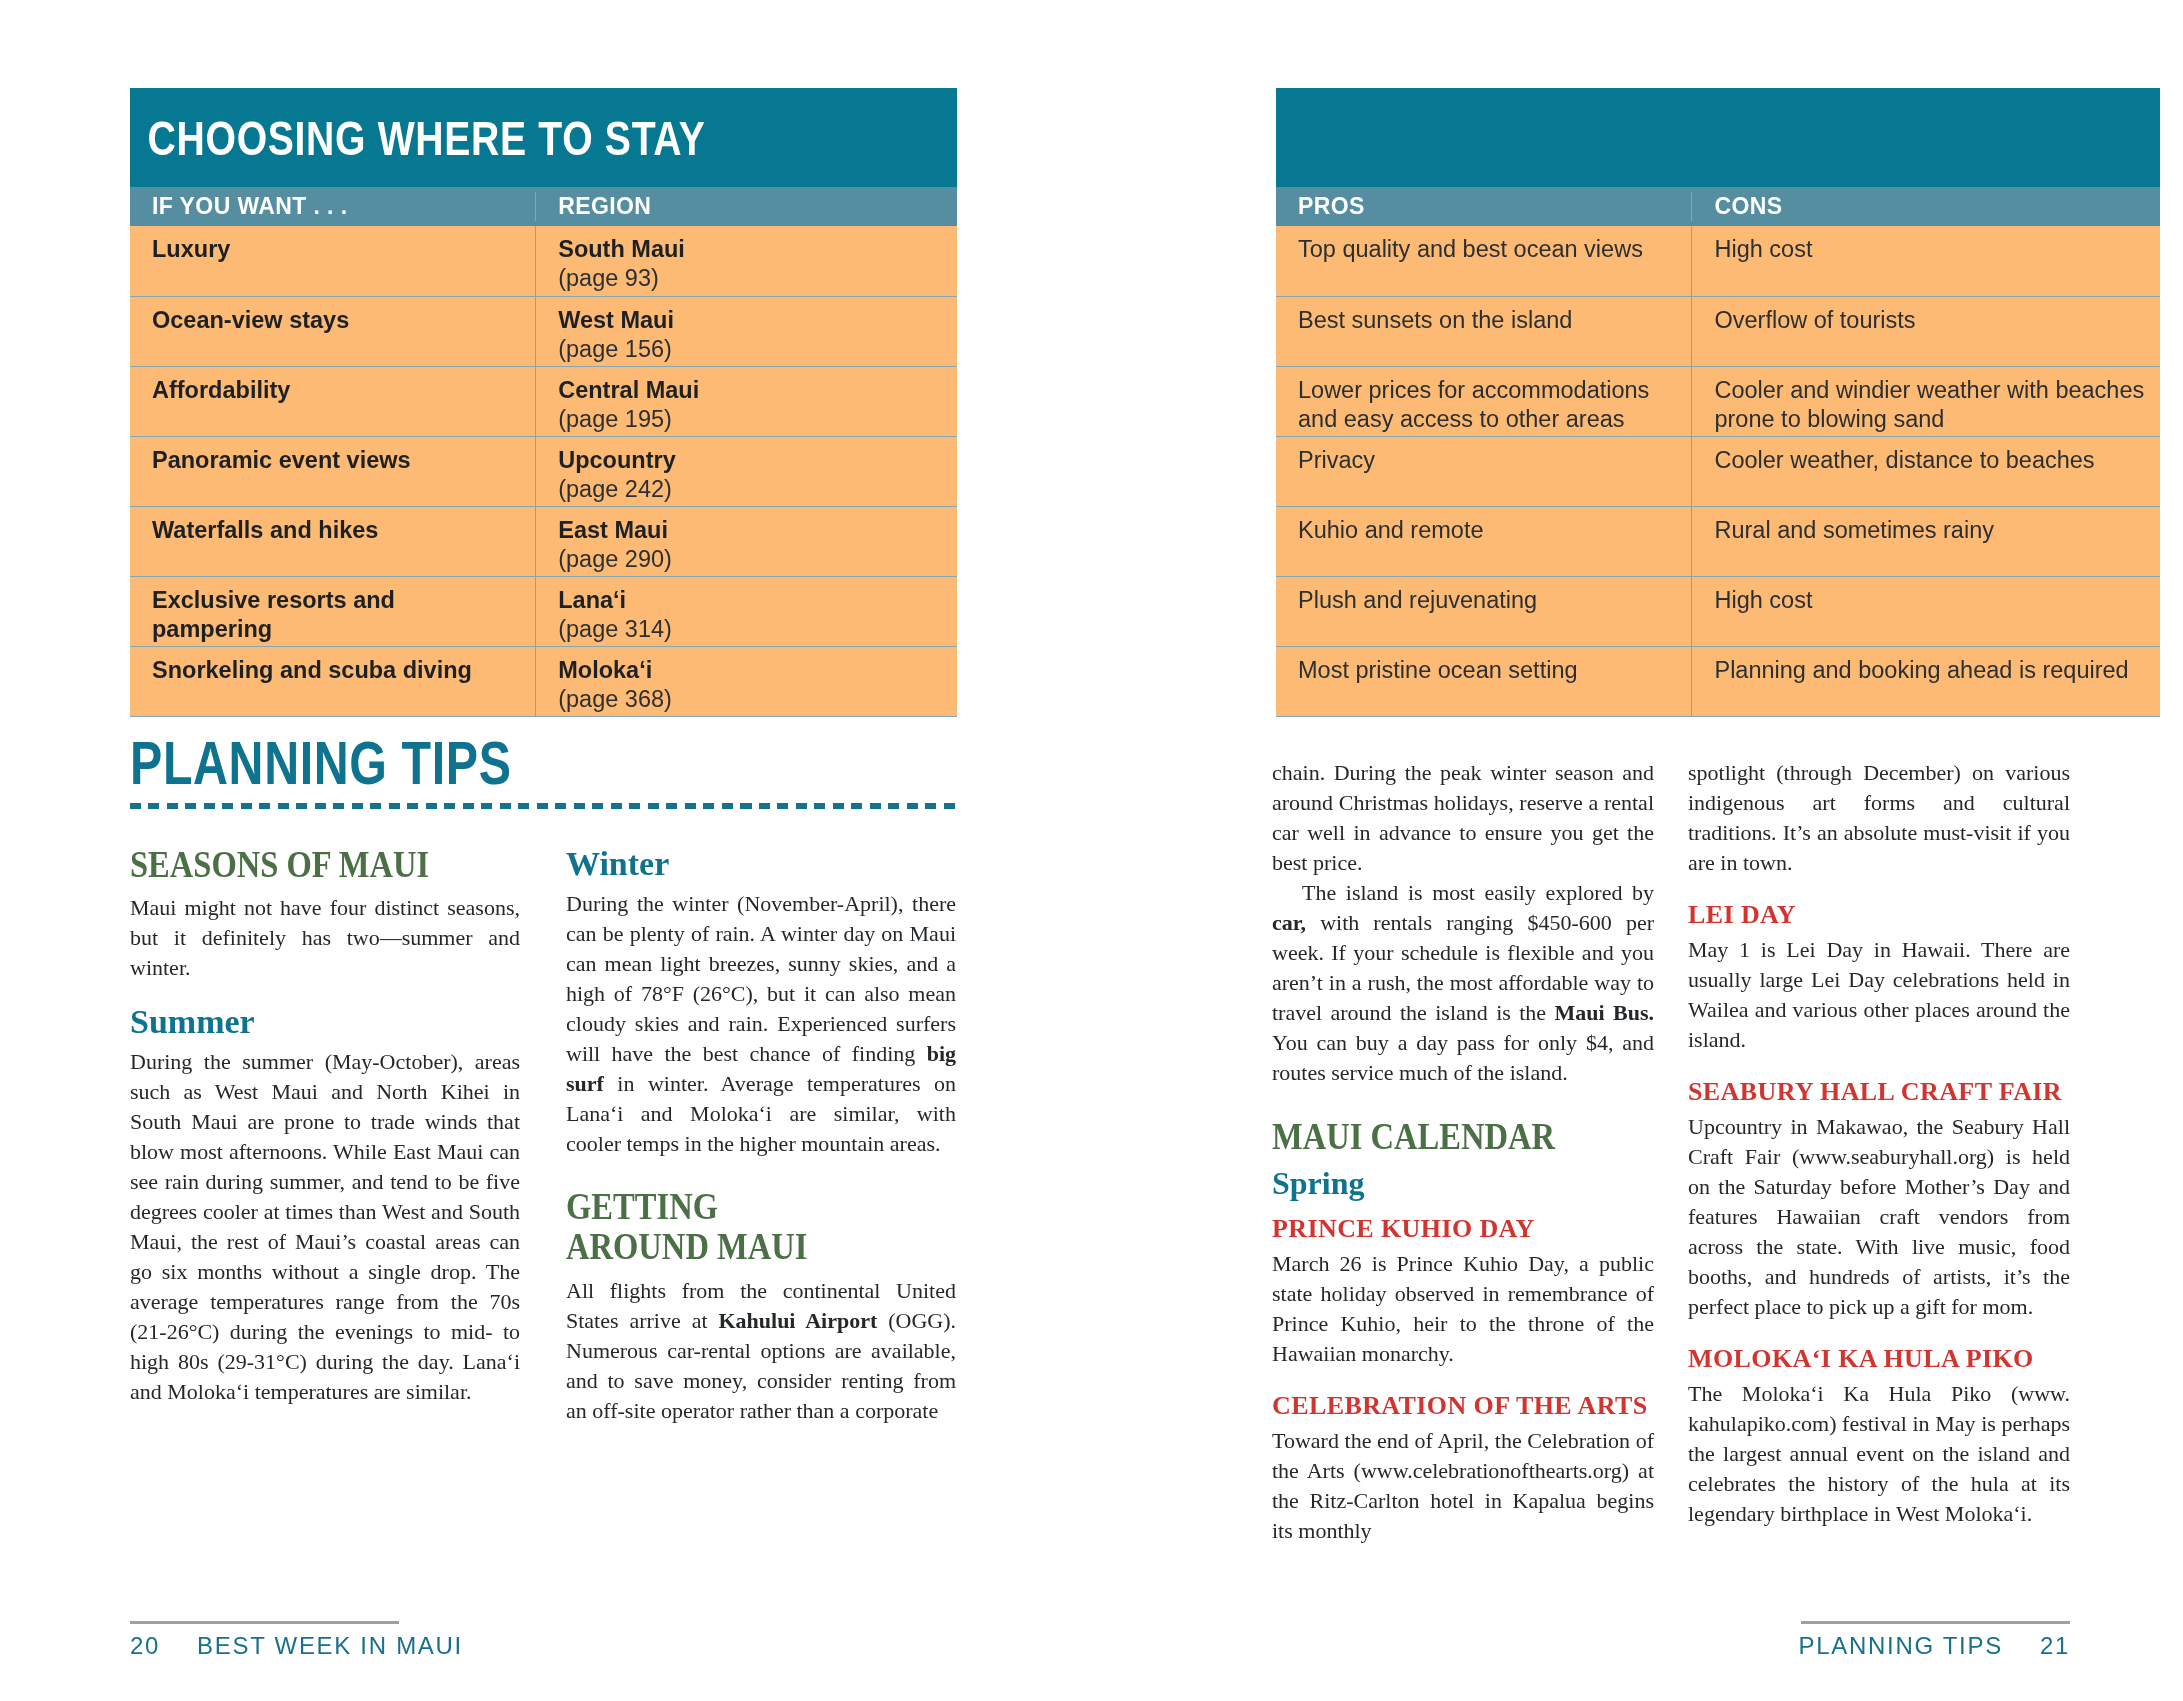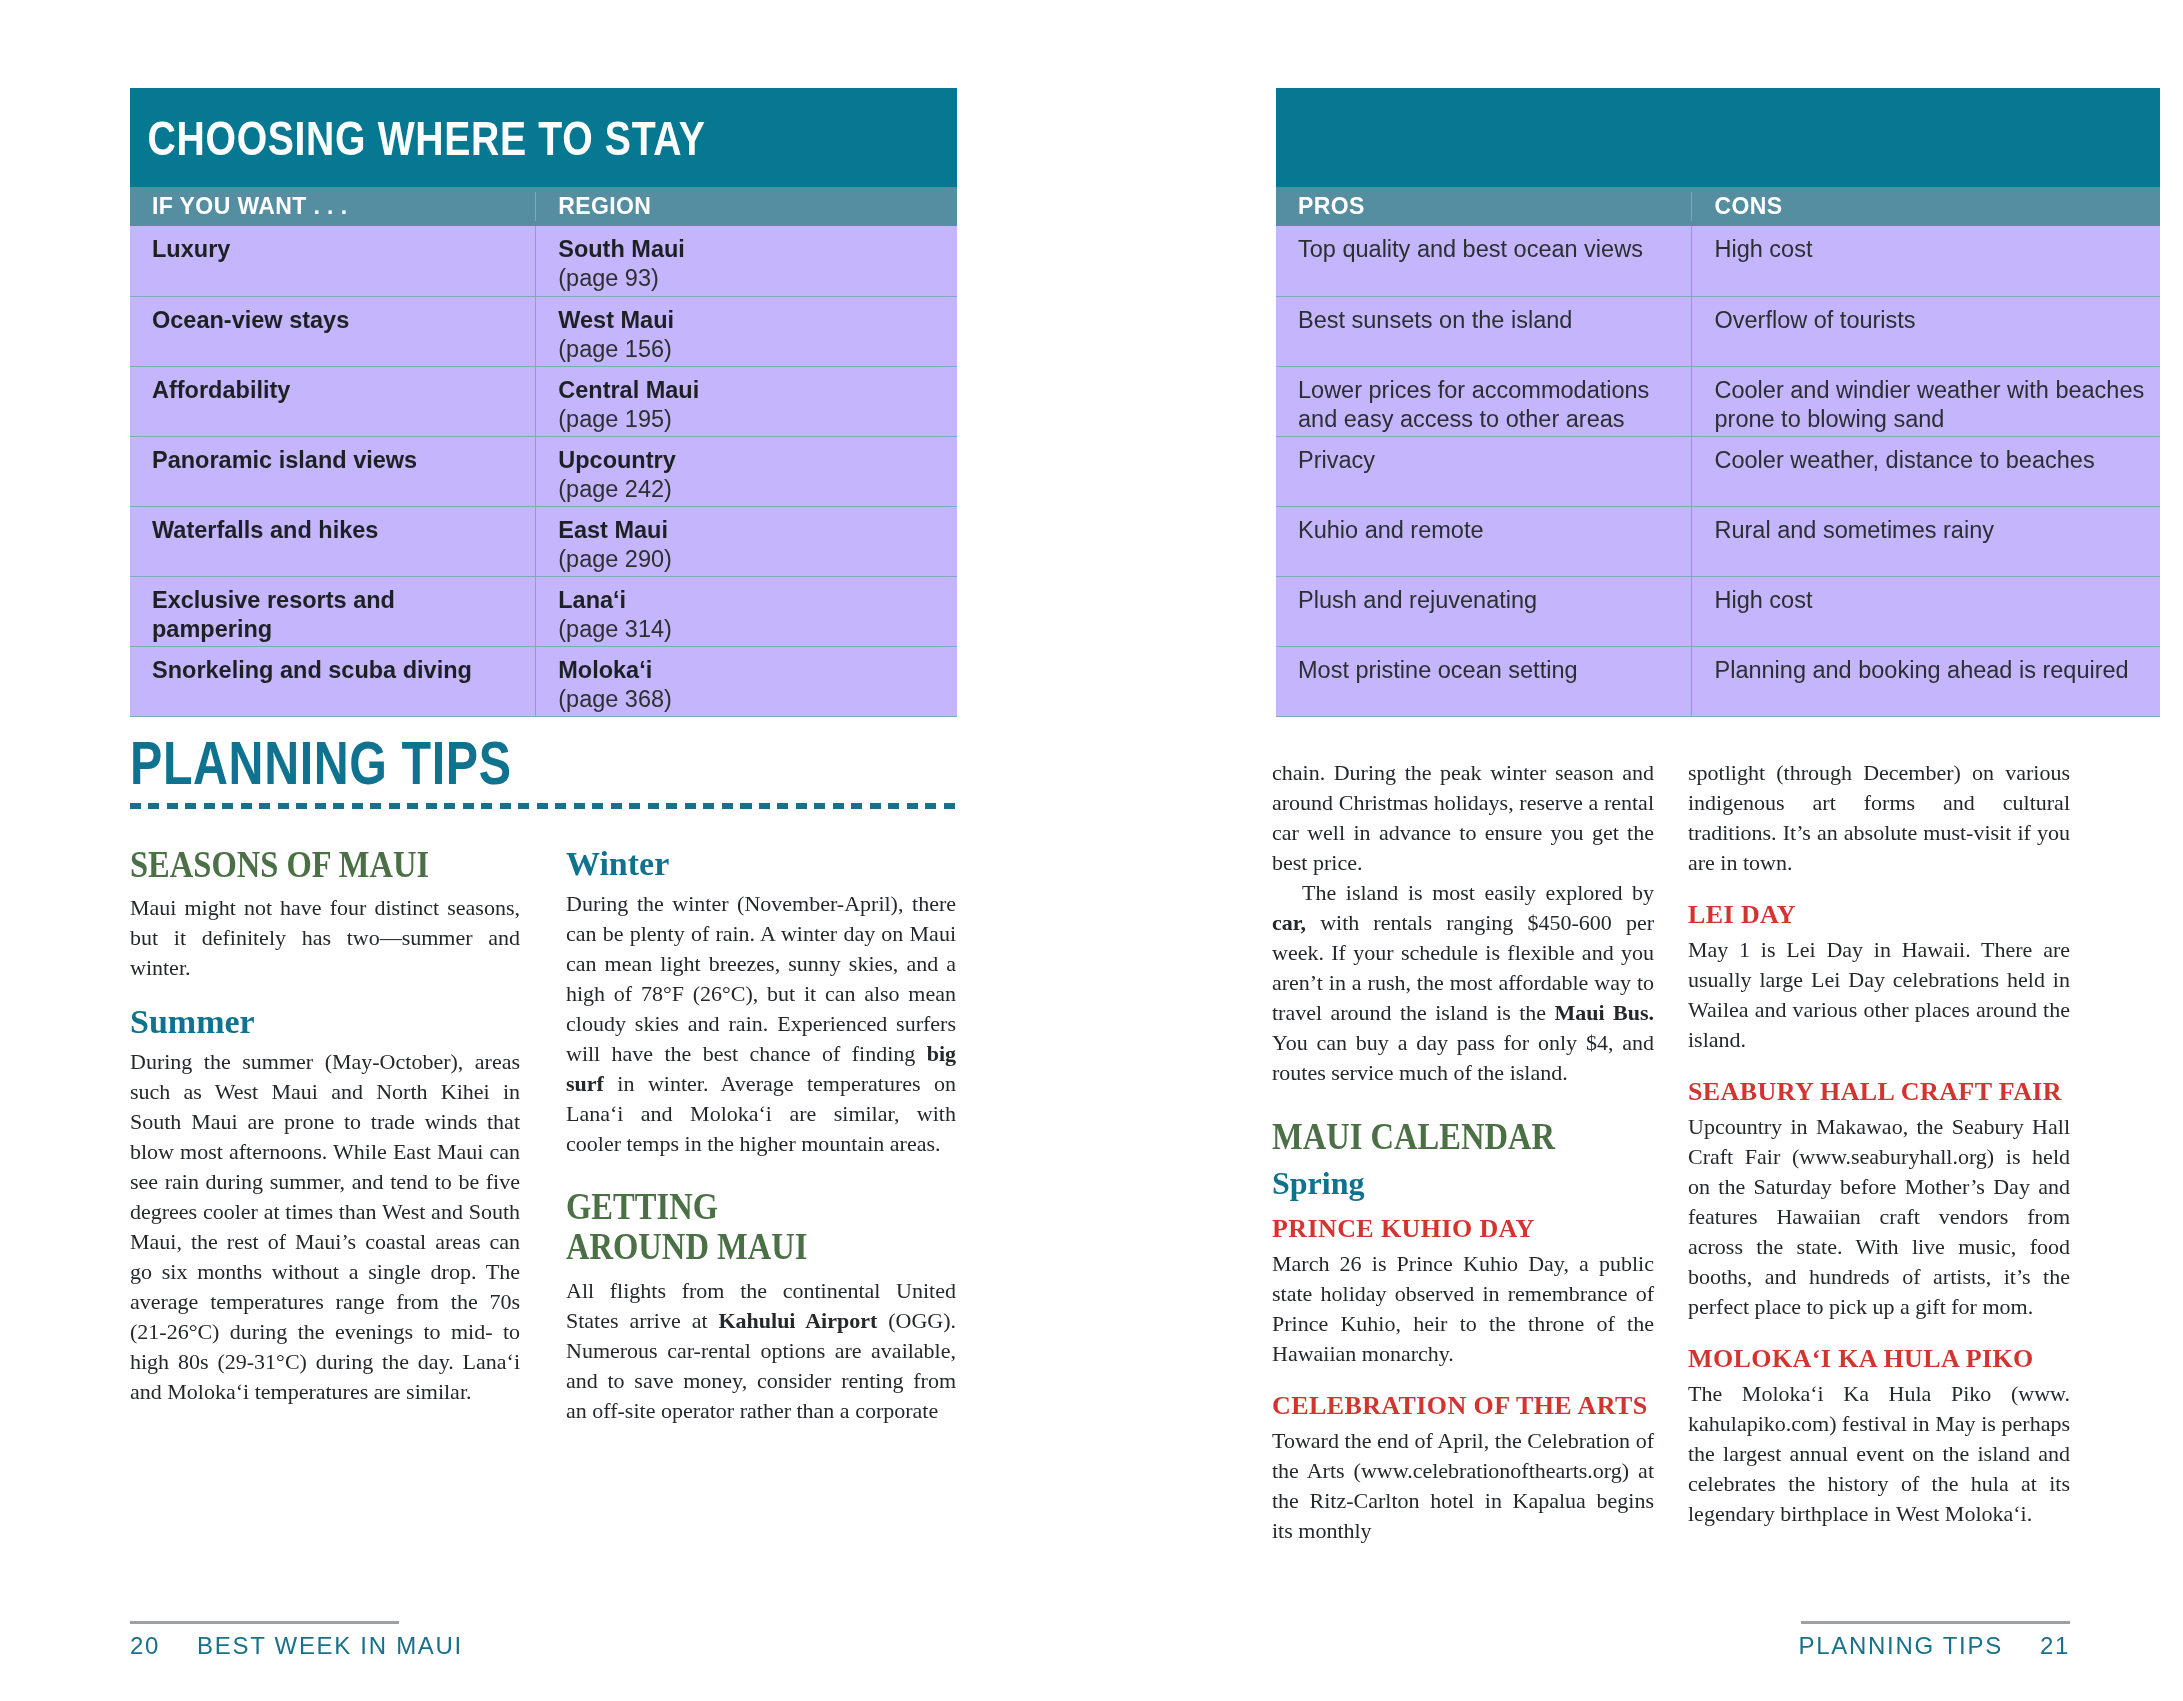--- a/index.html
+++ b/index.html
@@ -10,21 +10,21 @@
   }
   
   .stay-table{position:absolute;top:88px;width:827px;}
   .stay-table.left{left:130px;}
   .stay-table.right{left:1276px;width:884px;}
   .t-titlebar{height:99px;background:#067891;display:flex;align-items:center;}
   .t-title{font-size:49px;font-weight:bold;color:#ffffff;letter-spacing:0.8px;
     padding-left:22px;transform:scaleX(0.8);transform-origin:left center;white-space:nowrap;}
   .t-head{height:39px;background:#558da1;display:flex;align-items:center;}
   .t-head .hc{font-size:23px;font-weight:bold;color:#ffffff;letter-spacing:0.4px;}
-  .t-rows .t-row{height:70px;background:#c4b5fd;display:flex;box-sizing:border-box;justify-content:space-between;}
+  .t-rows .t-row{height:70px;background:#fdba74;display:flex;box-sizing:border-box;}
   .t-rows .t-row + .t-row{border-top:1.7px solid #7fa9b8;}
   .t-rows{border-bottom:1.7px solid #7fa9b8;}
   .cell{box-sizing:border-box;padding:9.2px 15px 0 22px;font-size:23.5px;line-height:28.6px;}
   .stay-table.left .c1{width:49%;}
   .stay-table.left .c2{width:51%;border-left:1.7px solid #7fa9b8;}
   .stay-table.right .c1{width:47%;}
   .stay-table.right .c2{width:53%;border-left:1.7px solid #7fa9b8;}
   .t-head .c1,.t-head .c2{padding-top:0;}
   .want{font-weight:bold;color:#1d2123;}
   .region-name{font-weight:bold;color:#1d2123;}
@@ -93,21 +93,21 @@
       </div>
     </div>
     <div class="t-row">
       <div class="cell c1 want">Affordability</div>
       <div class="cell c2">
         <div class="region-name">Central Maui</div>
         <div class="page-ref">(page 195)</div>
       </div>
     </div>
     <div class="t-row">
-      <div class="cell c1 want">Panoramic island views</div>
+      <div class="cell c1 want">Panoramic event views</div>
       <div class="cell c2">
         <div class="region-name">Upcountry</div>
         <div class="page-ref">(page 242)</div>
       </div>
     </div>
     <div class="t-row">
       <div class="cell c1 want">Waterfalls and hikes</div>
       <div class="cell c2">
         <div class="region-name">East Maui</div>
         <div class="page-ref">(page 290)</div>

